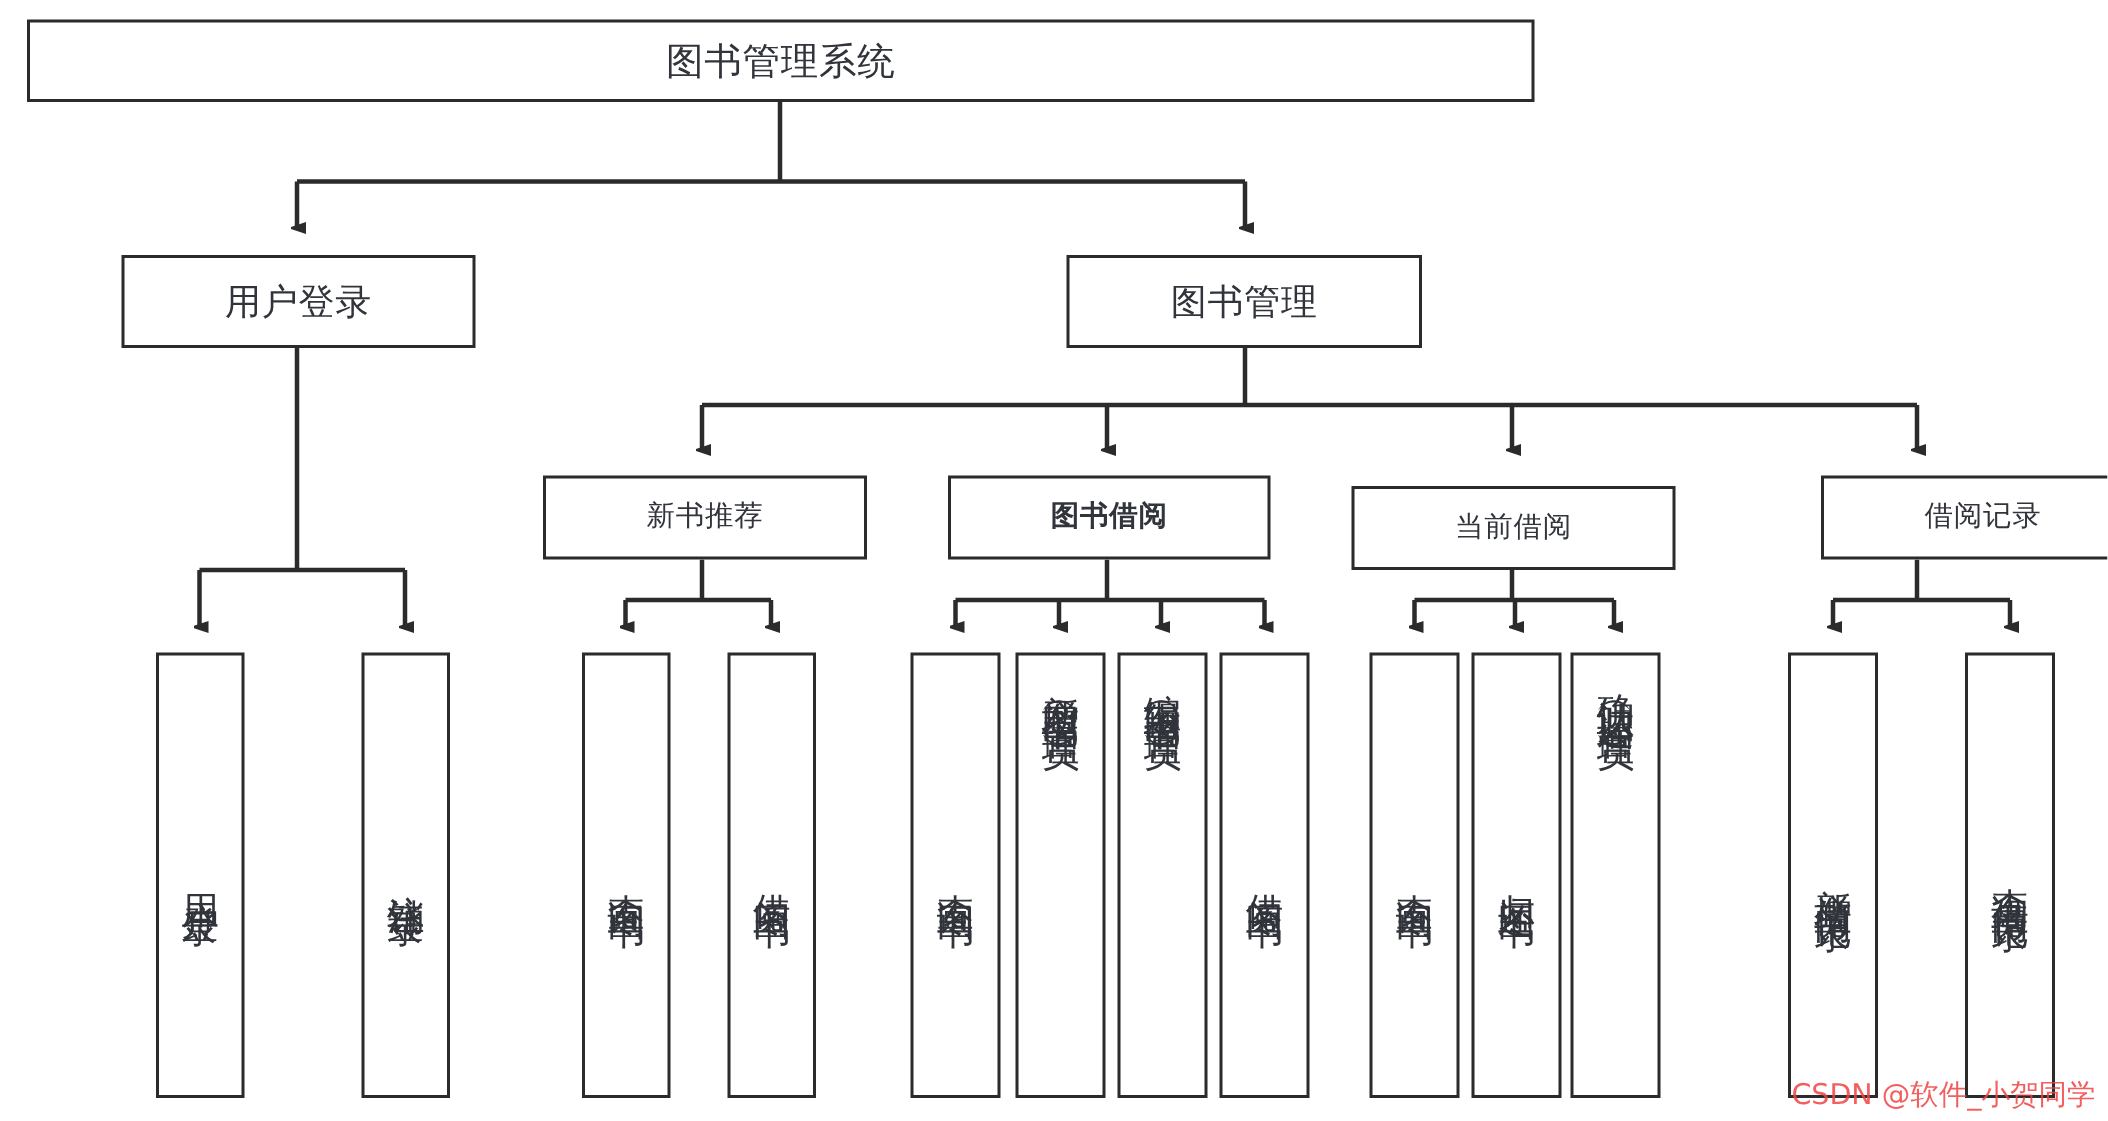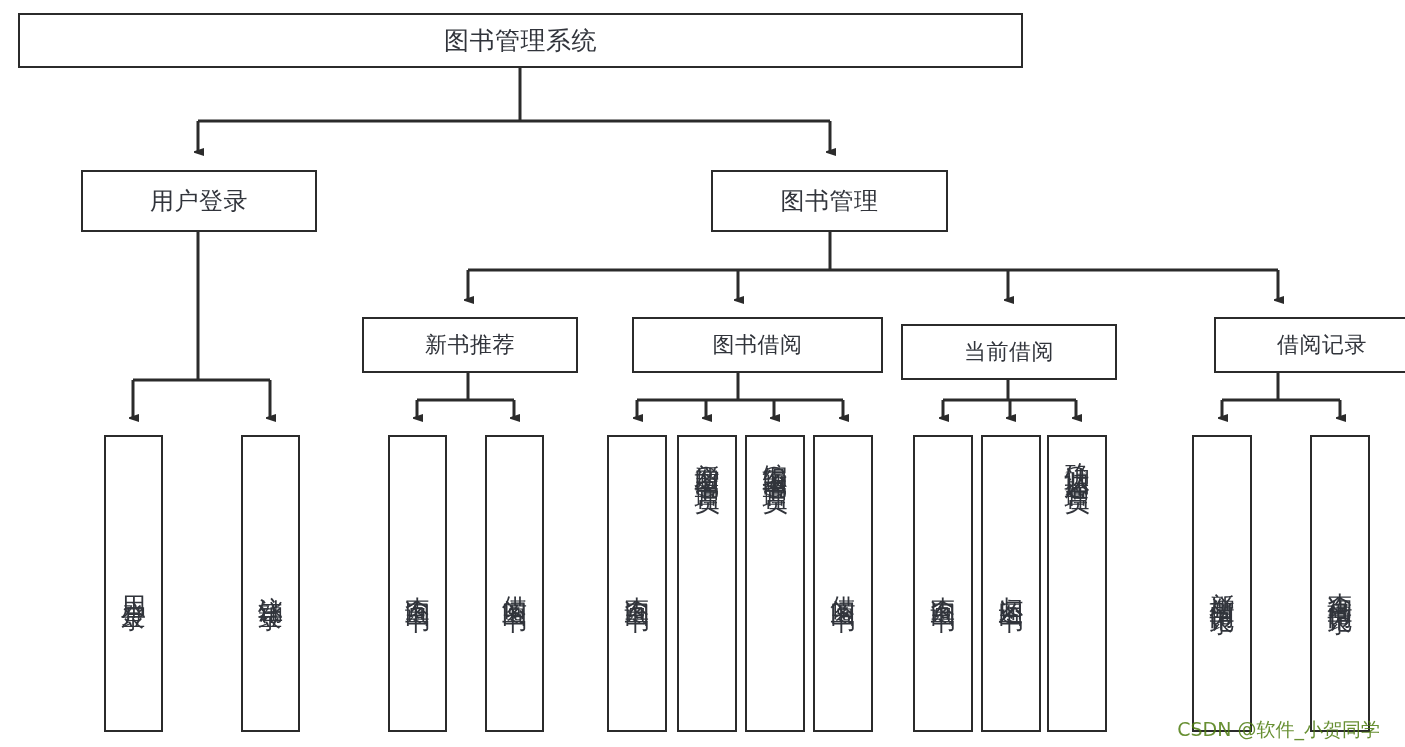--- a/index.html
+++ b/index.html
@@ -37,21 +37,21 @@
   }
   .node-label {
     color: #31343b;
     letter-spacing: 0.5px;
     line-height: 1.25;
     text-align: center;
     white-space: nowrap;
   }
   .node.level-0 .node-label { font-size: 25px; }
   .node.level-1 .node-label { font-size: 24px; }
-  .node.level-2 .node-label { font-size: 22px; }
+  .node.level-2 .node-label { font-size: 19px; }
   .node.leaf {
     align-items: flex-start;
     justify-content: center;
     padding-top: 0;
   }
   .node.leaf .node-label {
     writing-mode: vertical-rl;
     text-orientation: upright;
     font-size: 25px;
     letter-spacing: 4px;
@@ -60,24 +60,24 @@
   }
   .node.leaf.center .node-label {
     margin-top: auto;
     margin-bottom: auto;
   }
   .node.leaf.top .node-label {
     margin-top: 6px;
   }
   #watermark {
     position: absolute;
-    right: 25px;
+    right: 8px;
     bottom: 4px;
     font-size: 19px;
-    color: #4d7c0f;
+    color: #ef4444;
     opacity: 0.85;
     z-index: 20;
     white-space: nowrap;
   }
 </style>
 </head>
 <body>
 
 <div id="diagram-root">
 
@@ -139,21 +139,21 @@
   <div class="node level-1" style="left:81px; top:170px; width:236px; height:62px;">
     <span class="node-label">用户登录</span>
   </div>
   <div class="node level-1" style="left:711px; top:170px; width:237px; height:62px;">
     <span class="node-label">图书管理</span>
   </div>
 
   <div class="node level-2" style="left:362px; top:317px; width:216px; height:56px;">
     <span class="node-label">新书推荐</span>
   </div>
-  <div class="node level-2" style="left:632px; top:317px; width:251px; height:56px;">
+  <div class="node level-2" style="left:632px; top:317px; width:215px; height:56px;font-weight:bold;">
     <span class="node-label">图书借阅</span>
   </div>
   <div class="node level-2" style="left:901px; top:324px; width:216px; height:56px;">
     <span class="node-label">当前借阅</span>
   </div>
   <div class="node level-2" style="left:1214px; top:317px; width:216px; height:56px;">
     <span class="node-label">借阅记录</span>
   </div>
 
   <div class="node leaf center" style="left:104px; top:435px; width:59px; height:297px;">

